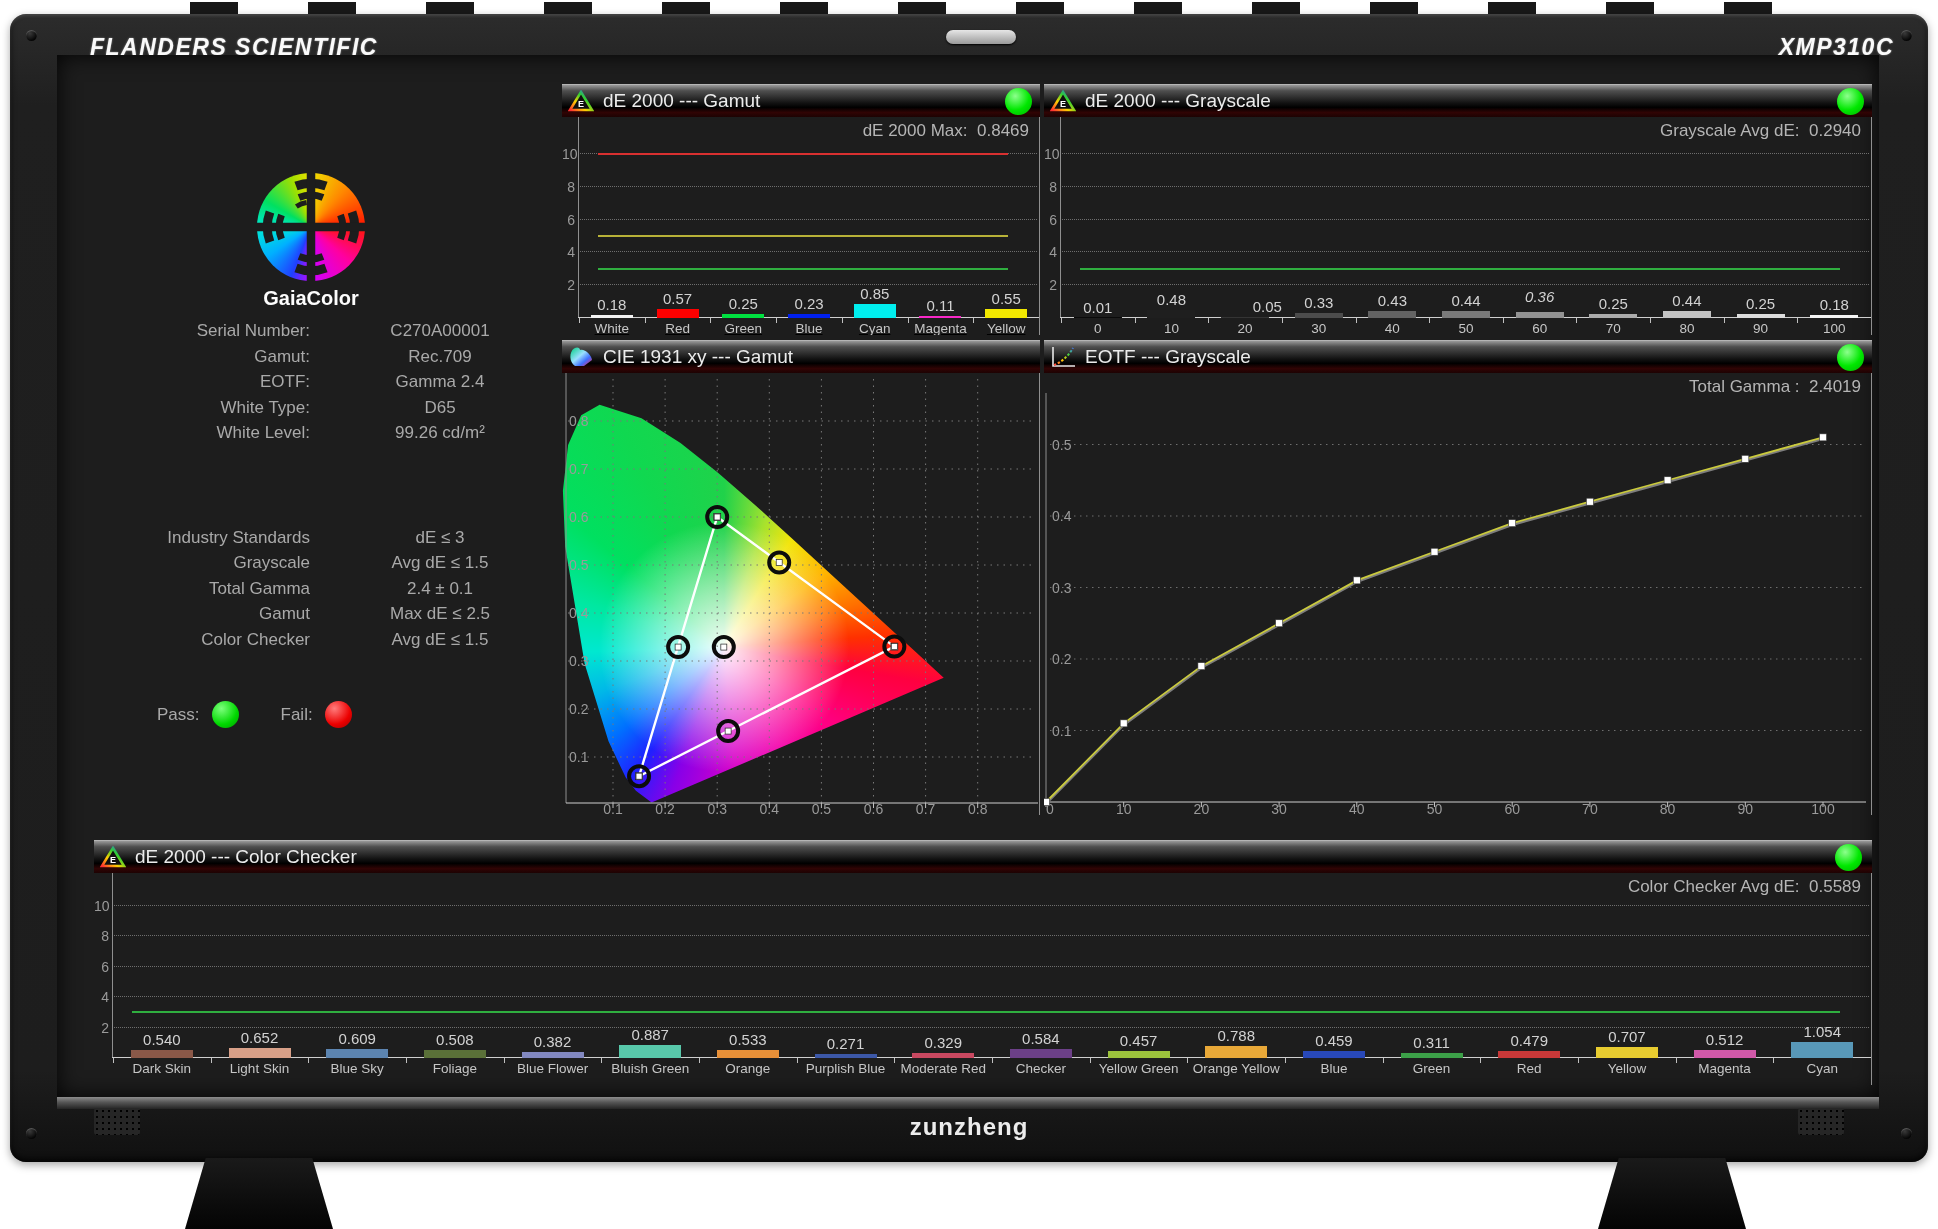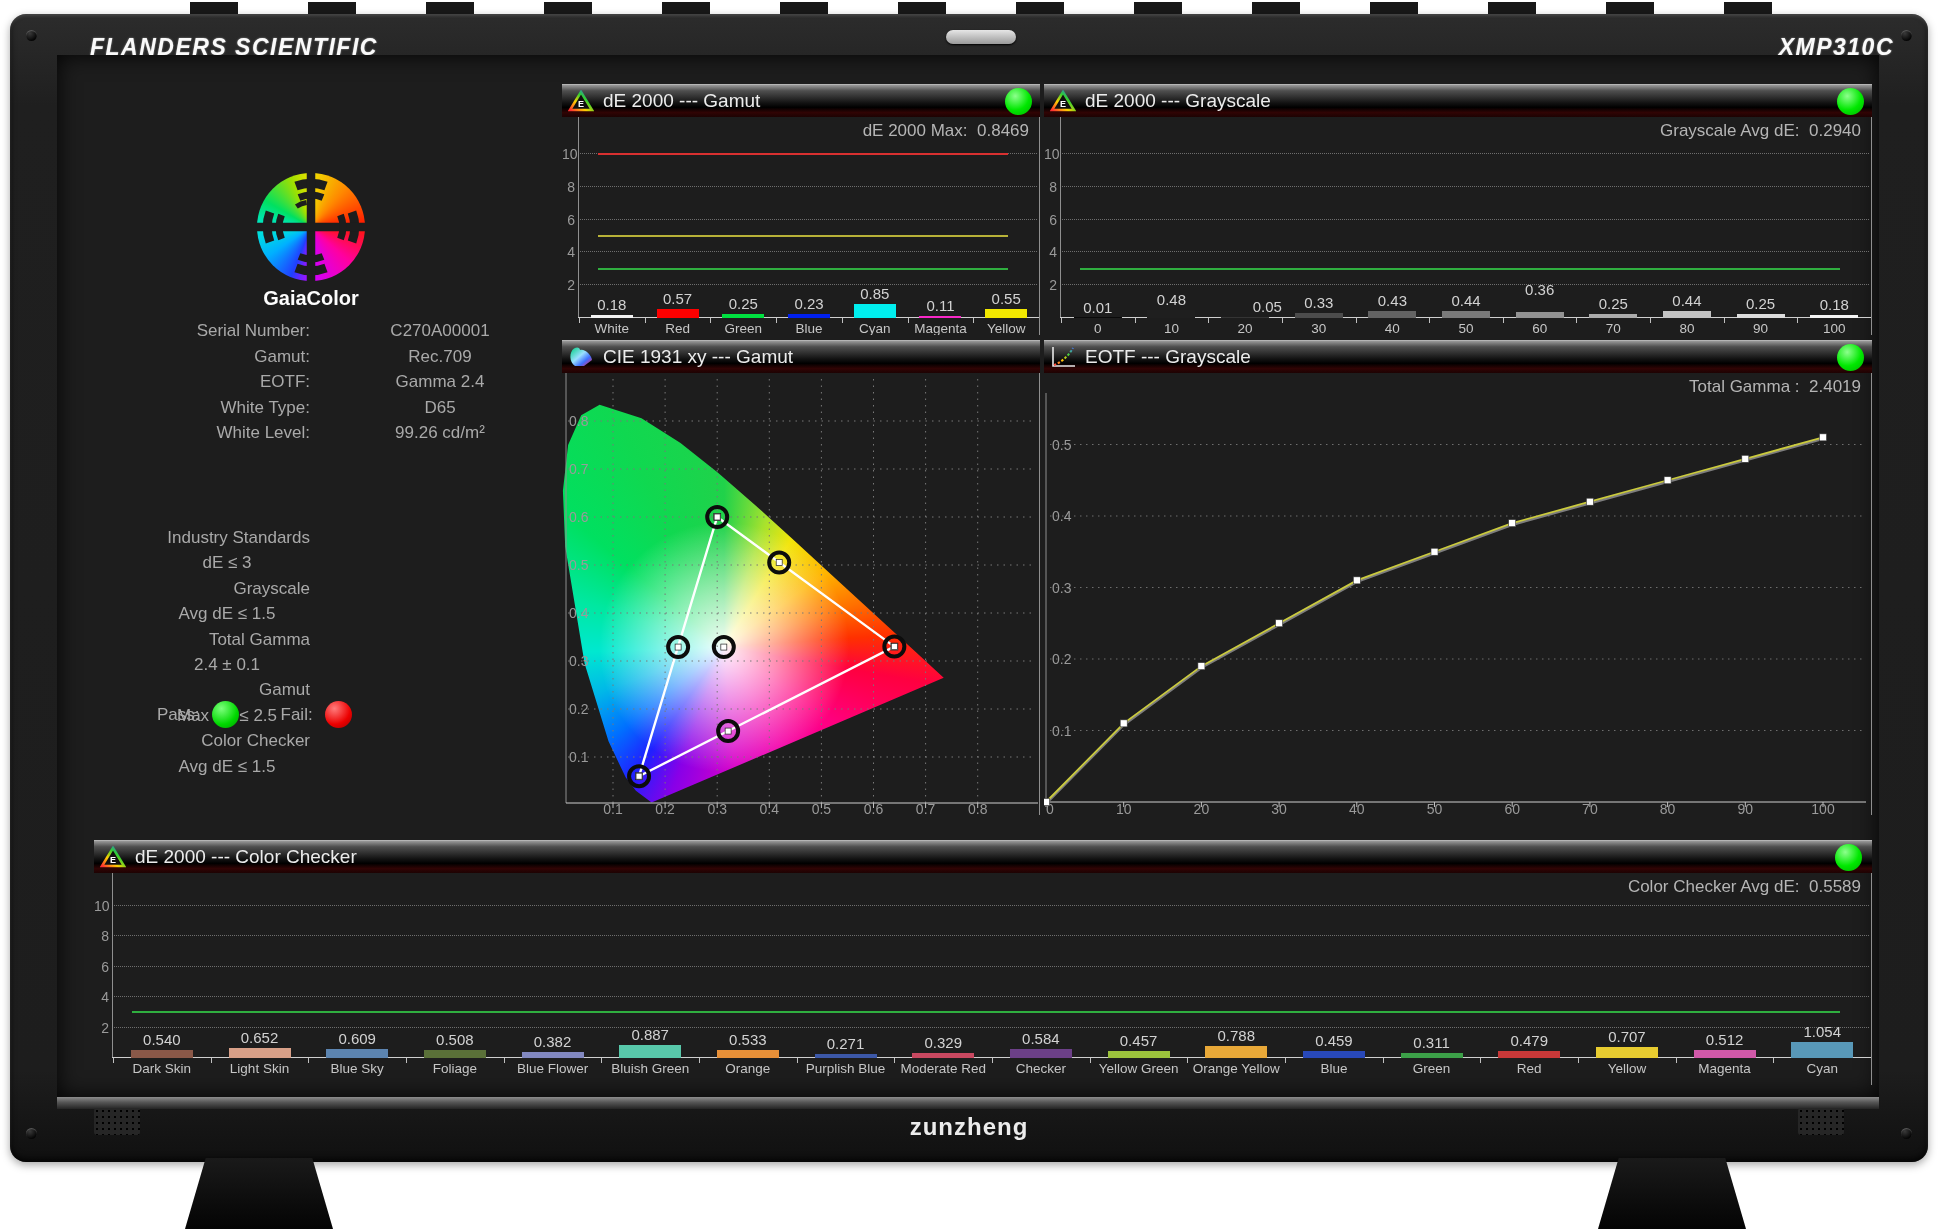--- a/index.html
+++ b/index.html
@@ -39,21 +39,21 @@
     background:conic-gradient(from 0deg,#f0e000 0deg,#ff8800 42deg,#ff1800 88deg,#ff00a0 132deg,
       #d000ff 178deg,#2040ff 202deg,#00b0ff 236deg,#00e8d8 268deg,#00e060 300deg,#a0e000 338deg,#f0e000 360deg);}
   .logo-overlay{position:absolute;left:200px;top:118px;width:108px;height:108px;}
   .logo-label{position:absolute;left:154px;top:232px;width:200px;text-align:center;color:#fdfdfd;
     font-weight:bold;font-size:20px;}
   .irow{display:flex;line-height:25.6px;font-size:17px;color:#a9a9a9;}
   .irow .ilabel{width:213px;text-align:right;}
   .irow .ivalue{margin-left:15px;width:230px;text-align:center;}
   .info-rows{position:absolute;left:40px;top:263px;}
   .std-rows{position:absolute;left:40px;top:470px;}
-  .std-rows .irow{line-height:25.4px;flex-direction:column;}
+  .std-rows .irow{line-height:25.4px;}
   .passfail{position:absolute;left:100px;top:646px;display:flex;align-items:center;font-size:17px;color:#a9a9a9;}
   .pf-dot{width:27px;height:27px;border-radius:50%;margin-left:12px;}
   .pf-green{background:radial-gradient(circle at 35% 28%,#7cff7c,#00d800 60%,#009800);}
   .pf-red{background:radial-gradient(circle at 35% 28%,#ff7c7c,#ec0000 60%,#9c0000);}
   .pf-fail-label{margin-left:42px;}
 
   
   .panel{position:absolute;}
   .phead{position:absolute;left:0;right:0;top:0;height:33px;display:flex;align-items:center;
     background:linear-gradient(180deg,#9a9a9a 0%,#4f4f4f 18%,#141414 55%,#000 70%,#300404 86%,#1d0202 100%);
@@ -237,21 +237,21 @@
             </div>
             <div class="bar-slot">
               <div class="bar" style="width: 42px; height: 1.804px; background: rgb(248, 40, 200);"></div>
               <div class="bval" style="bottom: 4.804px;">0.11</div>
             </div>
             <div class="bar-slot">
               <div class="bar" style="width: 42px; height: 9.02px; background: rgb(242, 232, 0);"></div>
               <div class="bval" style="bottom: 12.02px;">0.55</div>
             </div>
           </div>
-          <div class="lab-row" style="left: 17px; height: 17px;">
+          <div class="lab-row" style="left: 17px; height: 17px; text-decoration: underline;">
             <div class="bcat">White</div>
             <div class="bcat">Red</div>
             <div class="bcat">Green</div>
             <div class="bcat">Blue</div>
             <div class="bcat">Cyan</div>
             <div class="bcat">Magenta</div>
             <div class="bcat">Yellow</div>
             <div class="xtick" style="left: 0%;"></div>
             <div class="xtick" style="left: 14.2857%;"></div>
             <div class="xtick" style="left: 28.5714%;"></div>
@@ -309,21 +309,21 @@
             <div class="bar-slot">
               <div class="bar" style="width: 48px; height: 7.052px; background: rgb(99, 99, 99);"></div>
               <div class="bval" style="bottom: 10.052px;">0.43</div>
             </div>
             <div class="bar-slot">
               <div class="bar" style="width: 48px; height: 7.216px; background: rgb(122, 122, 122);"></div>
               <div class="bval" style="bottom: 10.216px;">0.44</div>
             </div>
             <div class="bar-slot">
               <div class="bar" style="width: 48px; height: 5.904px; background: rgb(146, 146, 146);"></div>
-              <div class="bval" style="bottom: 21px;">0.36</div>
+              <div class="bval" style="bottom: 14px; font-style: italic;">0.36</div>
             </div>
             <div class="bar-slot">
               <div class="bar" style="width: 48px; height: 4.1px; background: rgb(171, 171, 171);"></div>
               <div class="bval" style="bottom: 7.1px;">0.25</div>
             </div>
             <div class="bar-slot">
               <div class="bar" style="width: 48px; height: 7.216px; background: rgb(195, 195, 195);"></div>
               <div class="bval" style="bottom: 10.216px;">0.44</div>
             </div>
             <div class="bar-slot">

